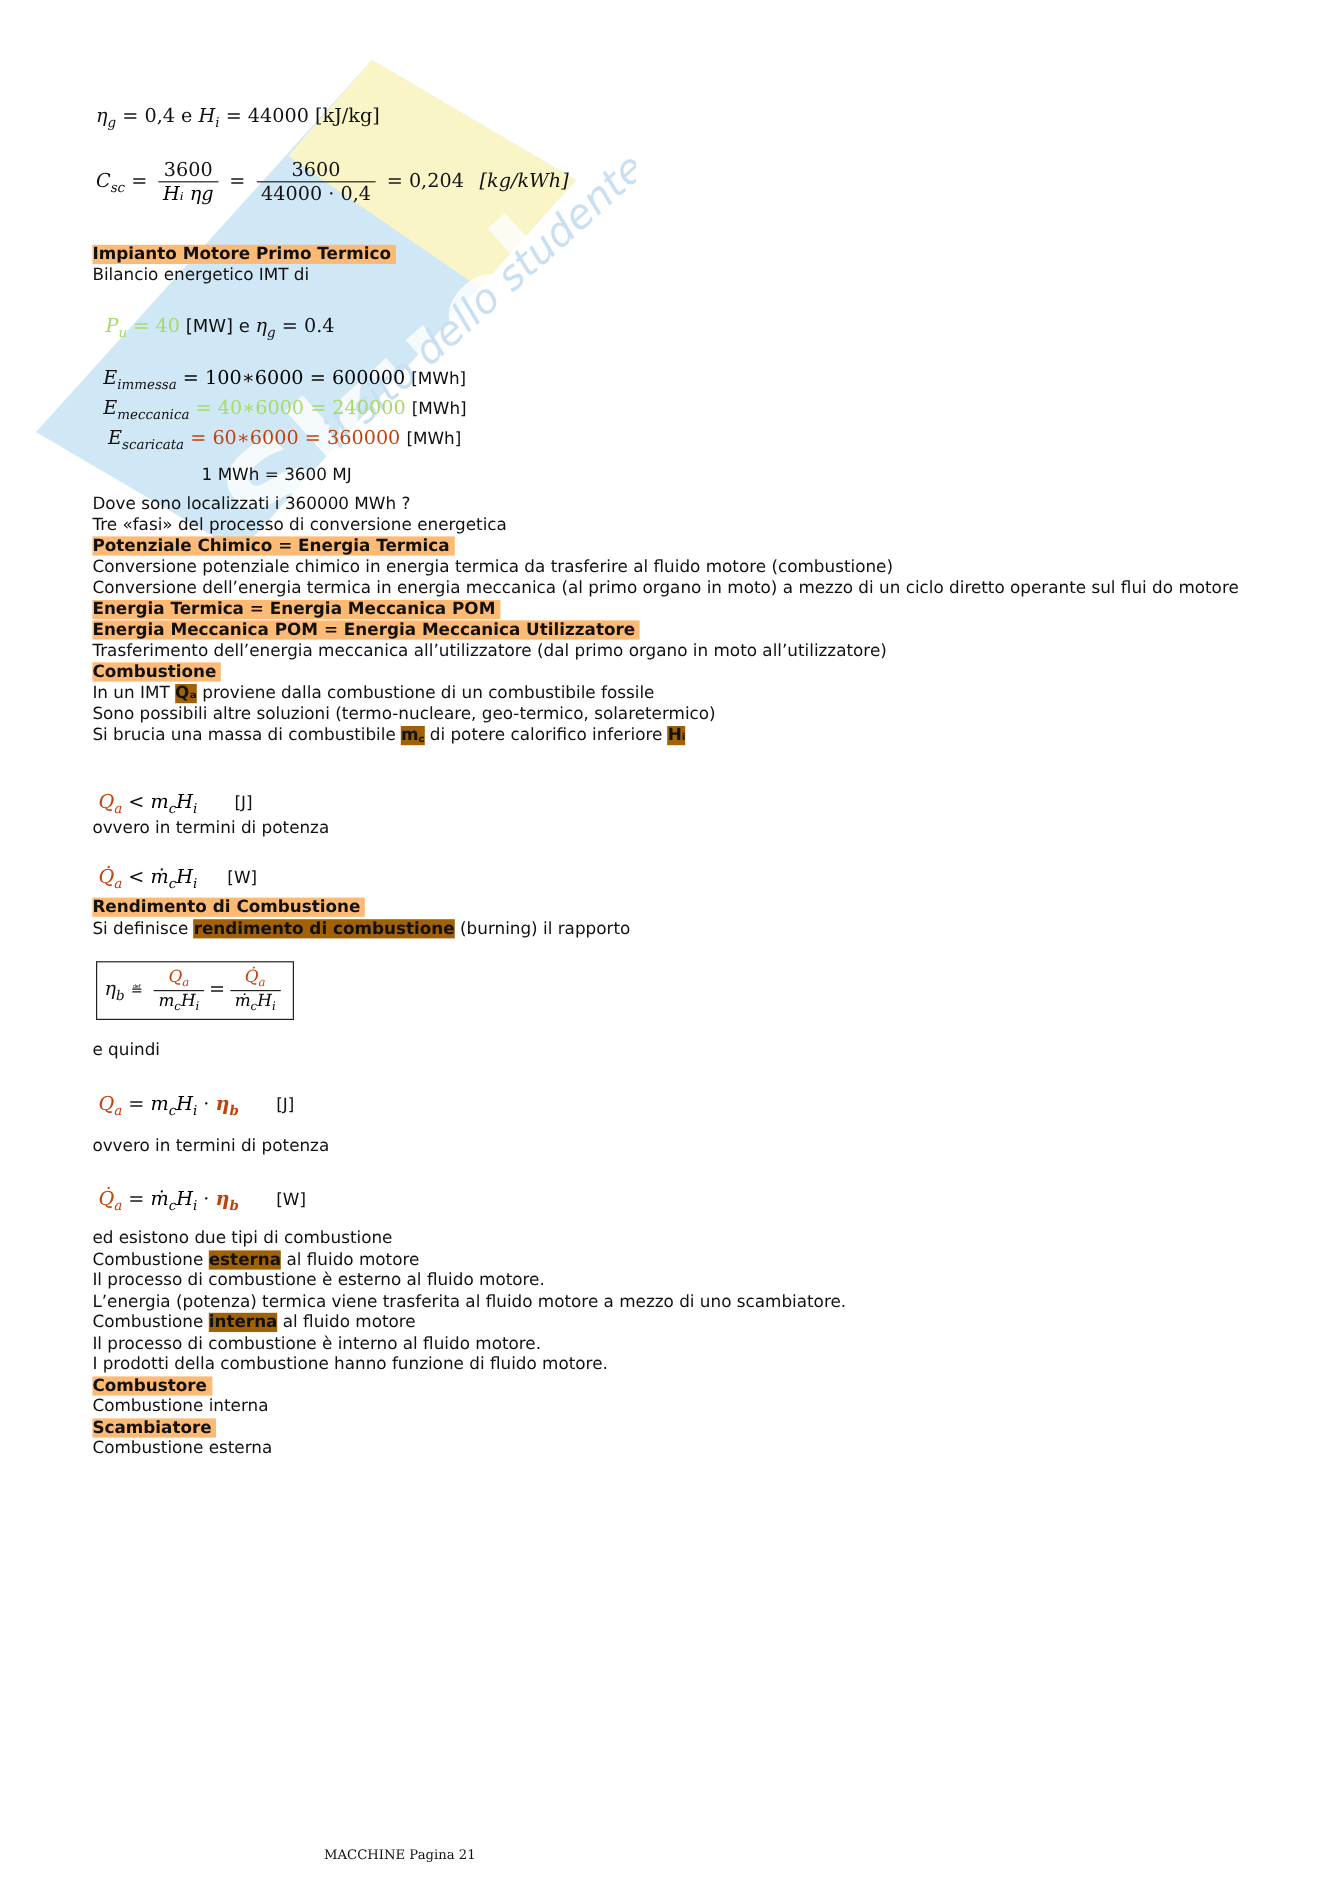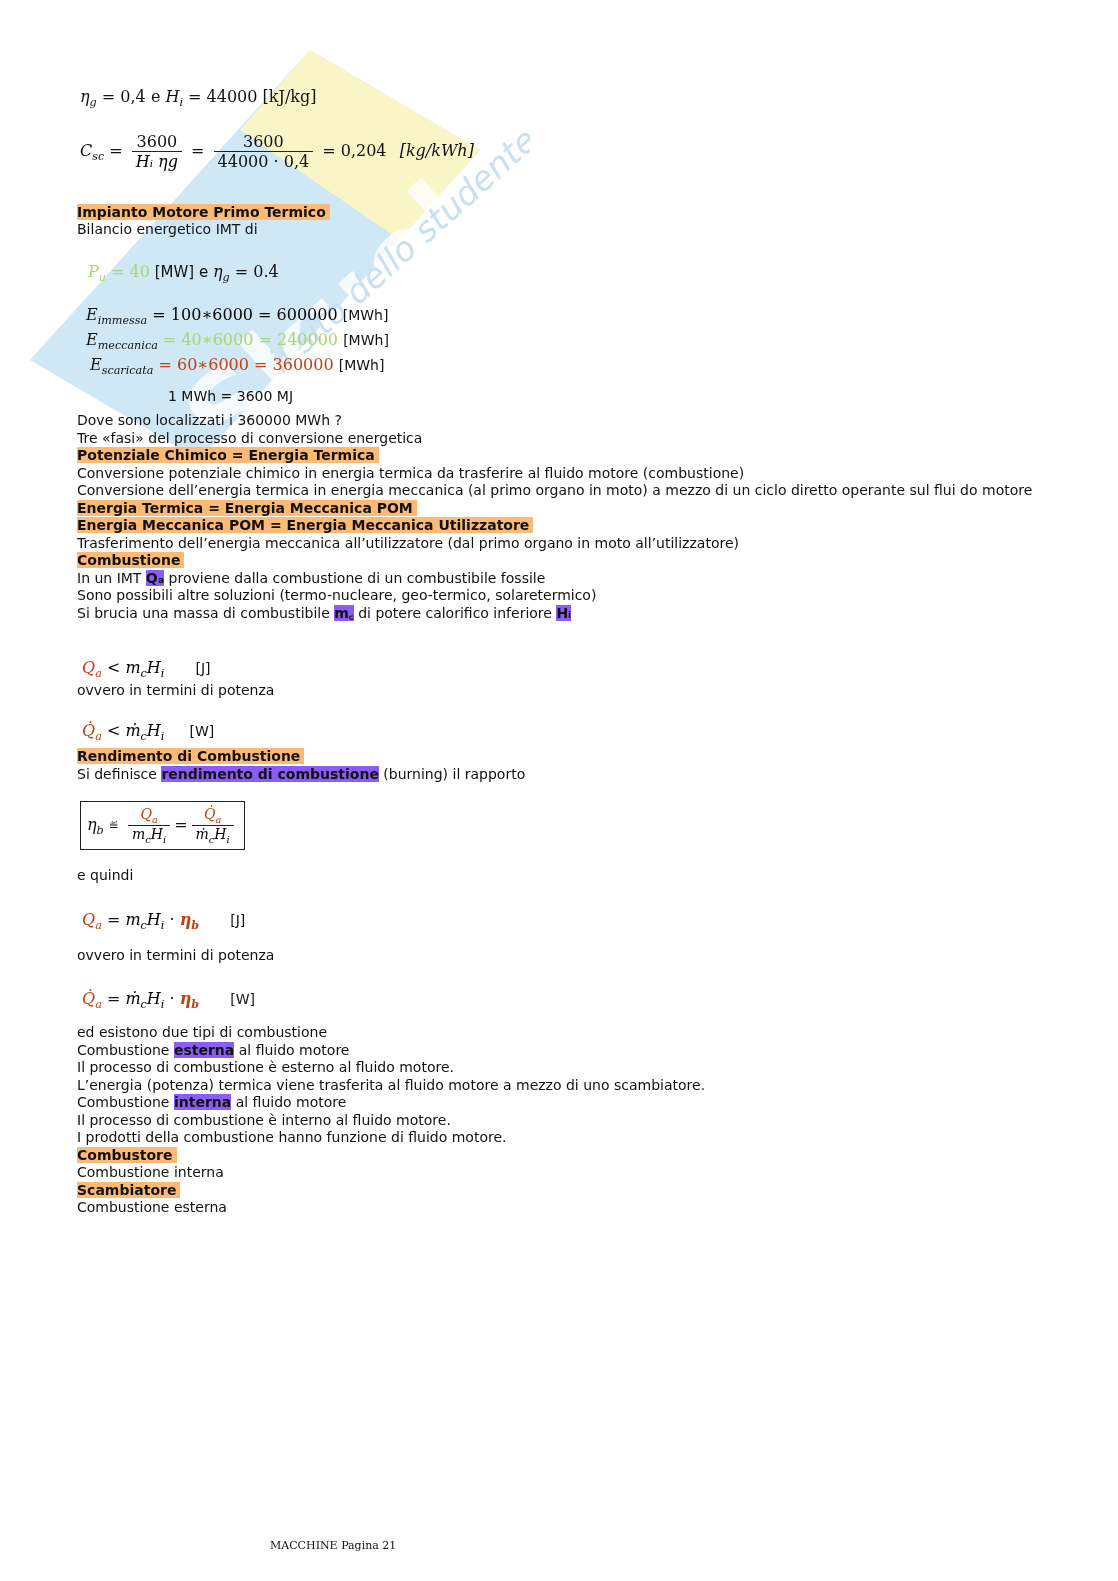--- a/index.html
+++ b/index.html
@@ -3,21 +3,21 @@
 <meta charset="utf-8">
 <style>
   html, body { margin: 0; padding: 0; background: #ffffff; }
   body { width: 1118px; height: 1581px; position: relative; overflow: hidden;
          font-family: "DejaVu Sans", sans-serif; color: #111; }
   .watermark { position: absolute; left: 10px; top: 30px; width: 520px; height: 440px; pointer-events: none; z-index: 0; }
   .page { position: absolute; left: 0; top: 0; width: 1118px; height: 1581px; z-index: 1; }
   .abs { position: absolute; white-space: nowrap; }
   .txt { font-size: 14px; line-height: 17.5px; }
   .hl { background: #fdba74; font-weight: bold; padding: 0 4px 0 0; }
-  .hl-inline { background: #8b5cf6; font-weight: bold; }
+  .hl-inline { background: #a16207; font-weight: bold; }
   .math { font-family: "DejaVu Serif", serif; font-size: 16px; font-style: normal; }
   .mi { font-style: italic; }
   .purple { color: #000000; }
   .red { color: #c2410c; }
   .green { color: #a8d96a; }
   .frac { display: inline-block; vertical-align: middle; text-align: center; margin: 0 4px; }
   .frac .num { display: block; padding: 0 4px; }
   .frac .den { display: block; border-top: 1px solid #222; padding: 0 4px; }
   sub { font-size: 0.7em; }
   .box { border: 1.5px solid #222; padding: 4px 6px; display: inline-block; }

